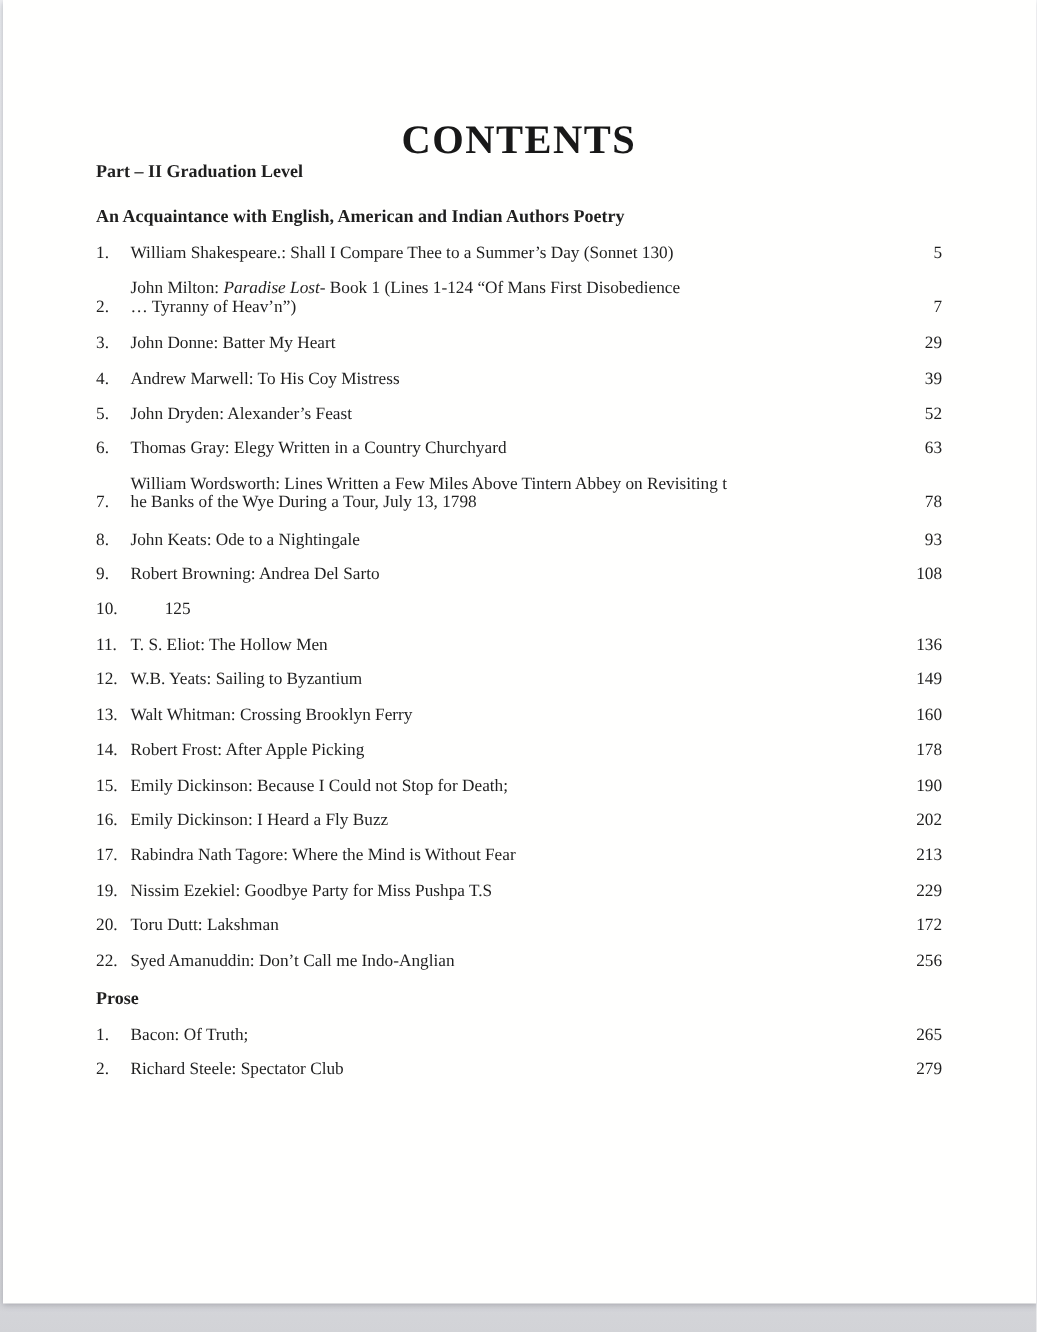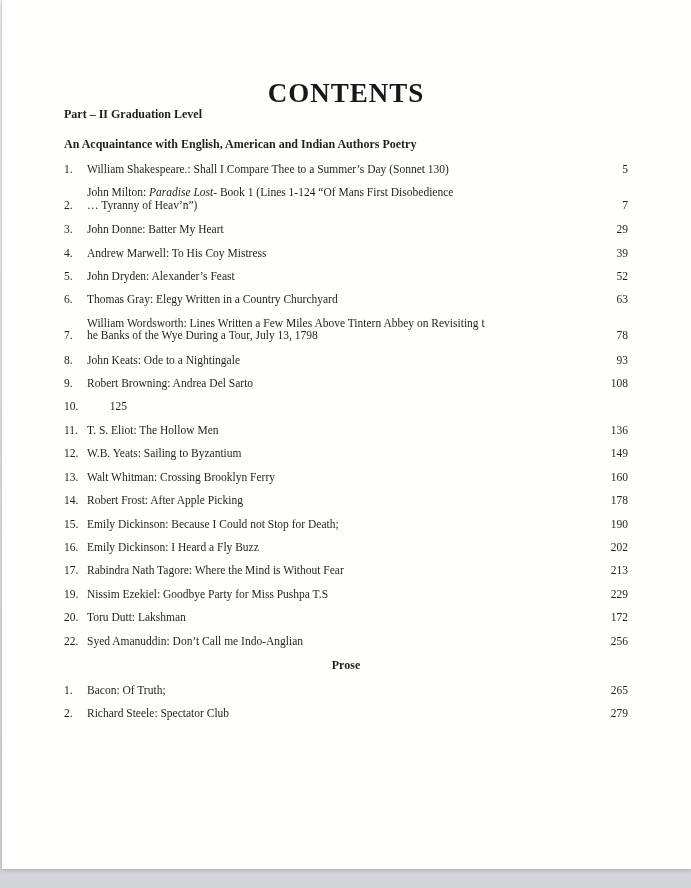--- a/index.html
+++ b/index.html
@@ -42,21 +42,20 @@
     margin-bottom: 16px;
   }
   .section-heading {
     font-size: 12px;
     line-height: 14px;
     font-weight: bold;
     margin-bottom: 12px;
   }
   #sections .toc-section:nth-child(2) .section-heading {
     margin-top: 9px;
-    text-align: center;
   }
   .toc-item {
     display: flex;
     align-items: flex-end;
     font-size: 11.5px;
     line-height: 12.4px;
     margin-bottom: 11px;
   }
   .toc-item .num {
     flex: 0 0 23px;

